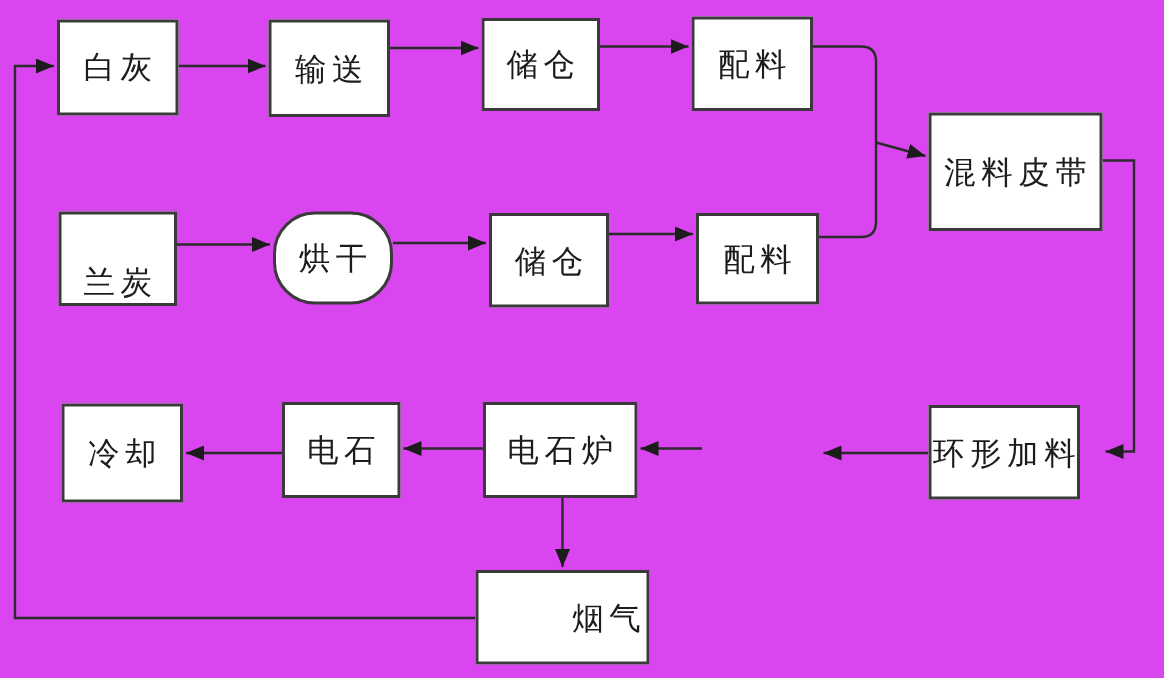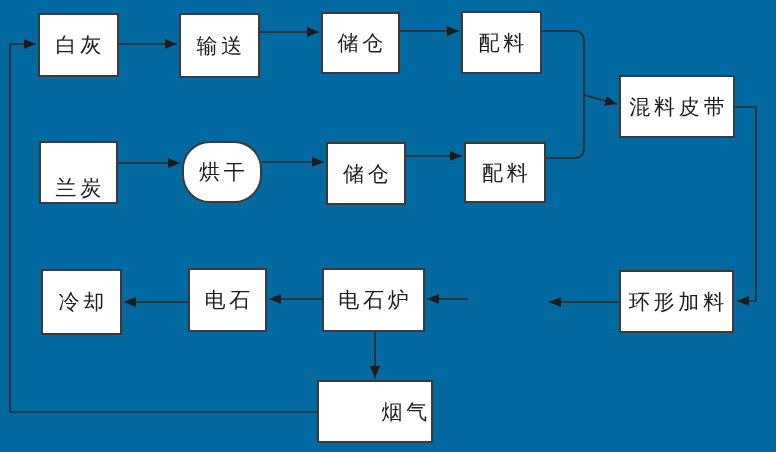--- a/index.html
+++ b/index.html
@@ -1,37 +1,37 @@
 <!DOCTYPE html>
 <html><head>
 <meta charset="utf-8">
 <style>
   html,body{margin:0;padding:0;background:#ffffff;}
   .canvas{
-    position:relative;width:776px;height:452px;background:#0369a1;
+    position:relative;width:776px;height:452px;background:#d946ef;
     font-family:Liberation Serif, serif;overflow:hidden;
   }
   .wires{position:absolute;left:0;top:0;width:776px;height:452px;}
   .node{
     position:absolute;box-sizing:border-box;background:#ffffff;
     border:2px solid #3a3a3a;display:flex;align-items:center;justify-content:center;
     font-size:21px;color:#1c1c1c;letter-spacing:0.18em;text-indent:0.18em;
     white-space:nowrap;
   }
   
   .n-baihui   {left:38px;  top:13px;  width:81px;  height:64px;}
   .n-shusong  {left:179px; top:13px;  width:81px;  height:65px;}
   .n-chucang1 {left:321px; top:12px;  width:79px;  height:62px;}
   .n-peiliao1 {left:461px; top:11px;  width:81px;  height:63px;}
-  .n-hunliao  {left:619px; top:75px;  width:116px; height:63px;}
+  .n-hunliao  {left:619px; top:75px;  width:116px; height:79px;}
   .n-lantan   {left:39px;  top:141px; width:79px;  height:63px;align-items:flex-end;}
   .n-honggan  {left:182px; top:141px; width:80px;  height:62px;border-radius:28px;}
   .n-chucang2 {left:326px; top:142px; width:80px;  height:63px;}
   .n-peiliao2 {left:464px; top:142px; width:82px;  height:61px;}
-  .n-huanxing {left:619px; top:270px; width:115px; height:63px;}
+  .n-huanxing {left:619px; top:270px; width:101px; height:63px;}
   .n-liaocang {left:468px; top:269px; width:79px;  height:64px;}
   .n-dianshilu{left:322px; top:268px; width:103px; height:64px;}
   .n-dianshi  {left:188px; top:268px; width:79px;  height:64px;text-align:right;}
   .n-lengque  {left:41px;  top:269px; width:81px;  height:66px;}
   .n-yanqi    {left:317px; top:380px; width:116px; height:63px;justify-content:flex-end;}
 </style>
 </head>
 <body>
 
 <div class="canvas">

